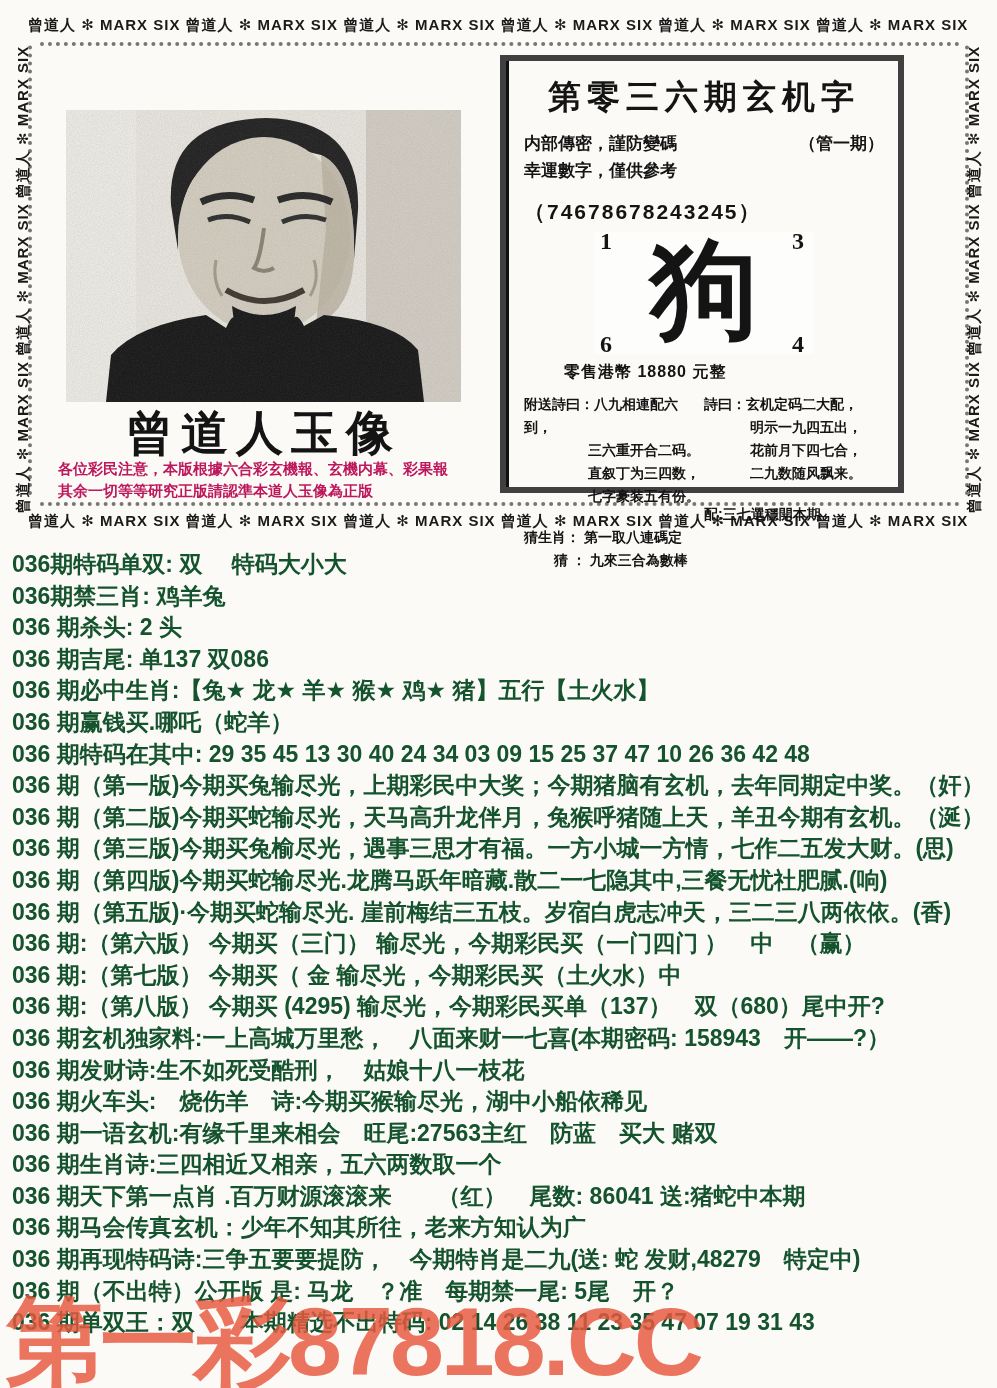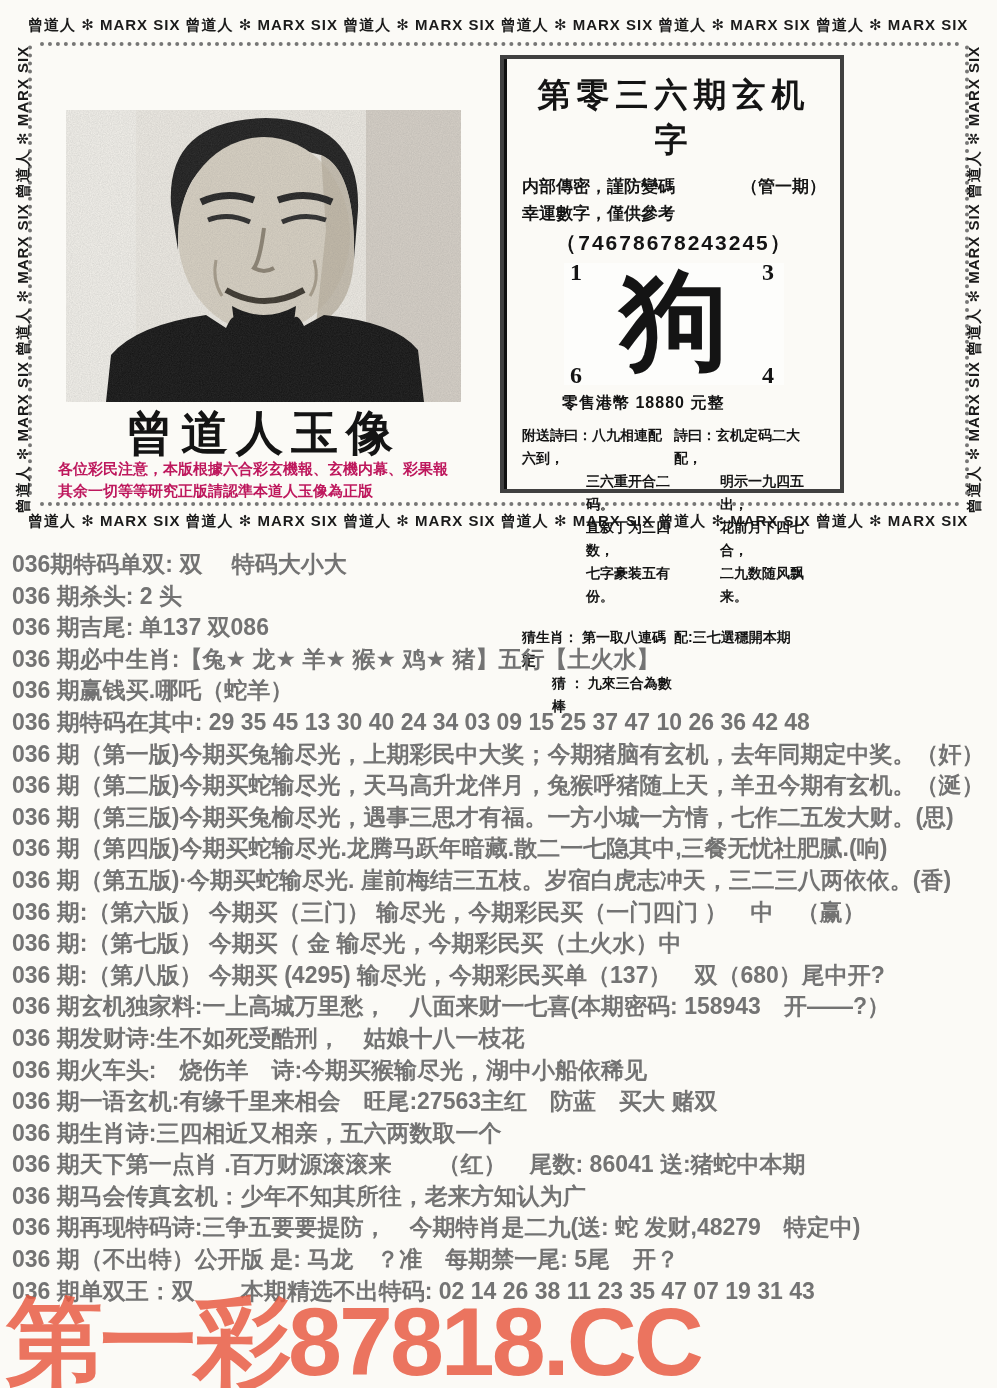--- a/index.html
+++ b/index.html
@@ -19,44 +19,44 @@
   .sq-right{top:268px;right:-195px;width:450px;transform:rotate(-90deg);}
   
   .photo{position:absolute;left:66px;top:110px;width:395px;height:292px;}
   .photo svg{display:block;}
   .photo-caption{position:absolute;left:66px;top:402px;width:395px;text-align:center;
                  font-size:47px;font-weight:900;font-family:"Liberation Serif","DejaVu Serif",serif;
                  letter-spacing:8px;}
   .photo-notes{position:absolute;left:58px;top:458px;width:420px;font-size:15px;font-weight:700;
                line-height:22px;color:#be185d;}
   
-  .mbox{position:absolute;left:500px;top:55px;width:344px;height:438px;border:4px solid #404040;
+  .mbox{position:absolute;left:500px;top:55px;width:404px;height:438px;border:6px solid #404040;
         box-shadow:inset 3px 0 0 #111;padding:10px 14px 6px 18px;box-sizing:border-box;}
   .mbox-title{text-align:center;font-size:33px;font-weight:900;letter-spacing:6px;
               font-family:"Liberation Serif","DejaVu Serif",serif;margin:4px 0 10px 0;}
   .mbox-row{display:flex;justify-content:space-between;font-size:17px;font-weight:800;line-height:27px;}
   .mbox-line{font-size:17px;font-weight:800;line-height:27px;}
-  .mbox-nums{text-align:center;font-size:21px;font-weight:800;letter-spacing:2px;margin-top:2px;}
+  .mbox-nums{text-align:left;font-size:21px;font-weight:800;letter-spacing:2px;margin-top:14px;}
   .zodiac{position:relative;width:220px;height:122px;margin:6px auto 2px auto;background:#fdfdfb;}
   .zchar{position:absolute;left:50%;top:50%;transform:translate(-50%,-52%);font-size:108px;
          font-weight:900;font-family:"Liberation Serif","DejaVu Serif",serif;line-height:1;}
   .zn{position:absolute;font-size:24px;font-weight:700;font-family:"Liberation Serif",serif;}
   .zn-tl{left:6px;top:-4px;} .zn-tr{right:10px;top:-4px;}
   .zn-bl{left:6px;bottom:-4px;} .zn-br{right:10px;bottom:-4px;}
   .price{text-align:left;font-size:16px;font-weight:800;margin:8px 0 10px 40px;letter-spacing:1px;}
   .poems{display:flex;font-size:14px;font-weight:800;line-height:23px;}
   .pcol{width:50%;}
   .pcol .lbl{display:inline-block;}
   .pline{padding-left:64px;}
   .pcol-r .pline{padding-left:46px;}
   .pguess{margin-top:18px;}
   .pguess2{padding-left:30px;}
   
   .body-lines{position:absolute;left:12px;top:549px;width:975px;}
-  .bline{font-size:23px;font-weight:700;line-height:31.6px;white-space:nowrap;letter-spacing:0px;color:#737373;}
+  .bline{font-size:23px;font-weight:700;line-height:31.6px;white-space:nowrap;letter-spacing:0px;color:#14532d;}
   
   .watermark{position:absolute;left:6px;top:1278px;font-size:97px;font-weight:800;
              color:#e85a41;opacity:.83;white-space:nowrap;letter-spacing:-3px;z-index:5;}
 </style>
 </head>
 <body>
 
 <div class="page">
 
   <div class="strip strip-top">曾道人 ✻ MARX SIX 曾道人 ✻ MARX SIX 曾道人 ✻ MARX SIX 曾道人 ✻ MARX SIX 曾道人 ✻ MARX SIX 曾道人 ✻ MARX SIX 曾道人 ✻ MARX SIX</div>
@@ -138,20 +138,21 @@
         <div class="pline">明示一九四五出，</div>
         <div class="pline">花前月下四七合，</div>
         <div class="pline">二九数随风飘来。</div>
         <div class="pguess">配:三七選穩開本期</div>
       </div>
     </div>
   </div>
 
   <div class="body-lines">
     <div class="bline">036期特码单双: 双　 特码大小大</div>
+    <div class="bline">036期禁三肖: 鸡羊兔</div>
     <div class="bline">036 期杀头: 2 头</div>
     <div class="bline">036 期吉尾: 单137 双086</div>
     <div class="bline">036 期必中生肖:【兔★ 龙★ 羊★ 猴★ 鸡★ 猪】五行【土火水】</div>
     <div class="bline">036 期赢钱买.哪吒（蛇羊）</div>
     <div class="bline">036 期特码在其中: 29 35 45 13 30 40 24 34 03 09 15 25 37 47 10 26 36 42 48</div>
     <div class="bline">036 期（第一版)今期买兔输尽光，上期彩民中大奖；今期猪脑有玄机，去年同期定中奖。（奸）</div>
     <div class="bline">036 期（第二版)今期买蛇输尽光，天马高升龙伴月，兔猴呼猪随上天，羊丑今期有玄机。（涎）</div>
     <div class="bline">036 期（第三版)今期买兔榆尽光，遇事三思才有福。一方小城一方情，七作二五发大财。(思)</div>
     <div class="bline">036 期（第四版)今期买蛇输尽光.龙腾马跃年暗藏.散二一七隐其中,三餐无忧社肥腻.(响)</div>
     <div class="bline">036 期（第五版)·今期买蛇输尽光. 崖前梅结三五枝。岁宿白虎志冲天，三二三八两依依。(香)</div>

